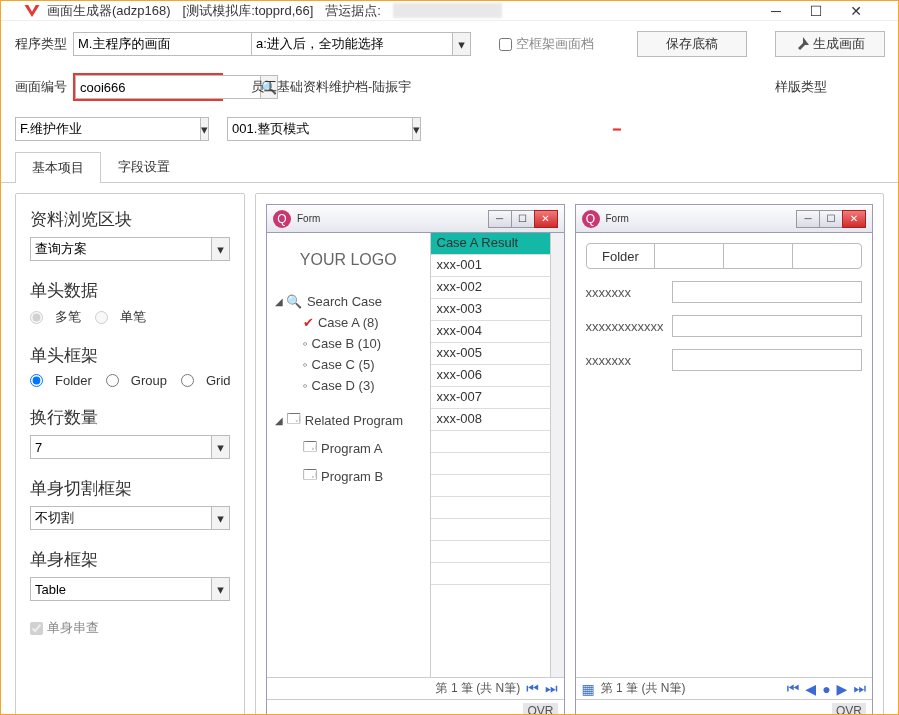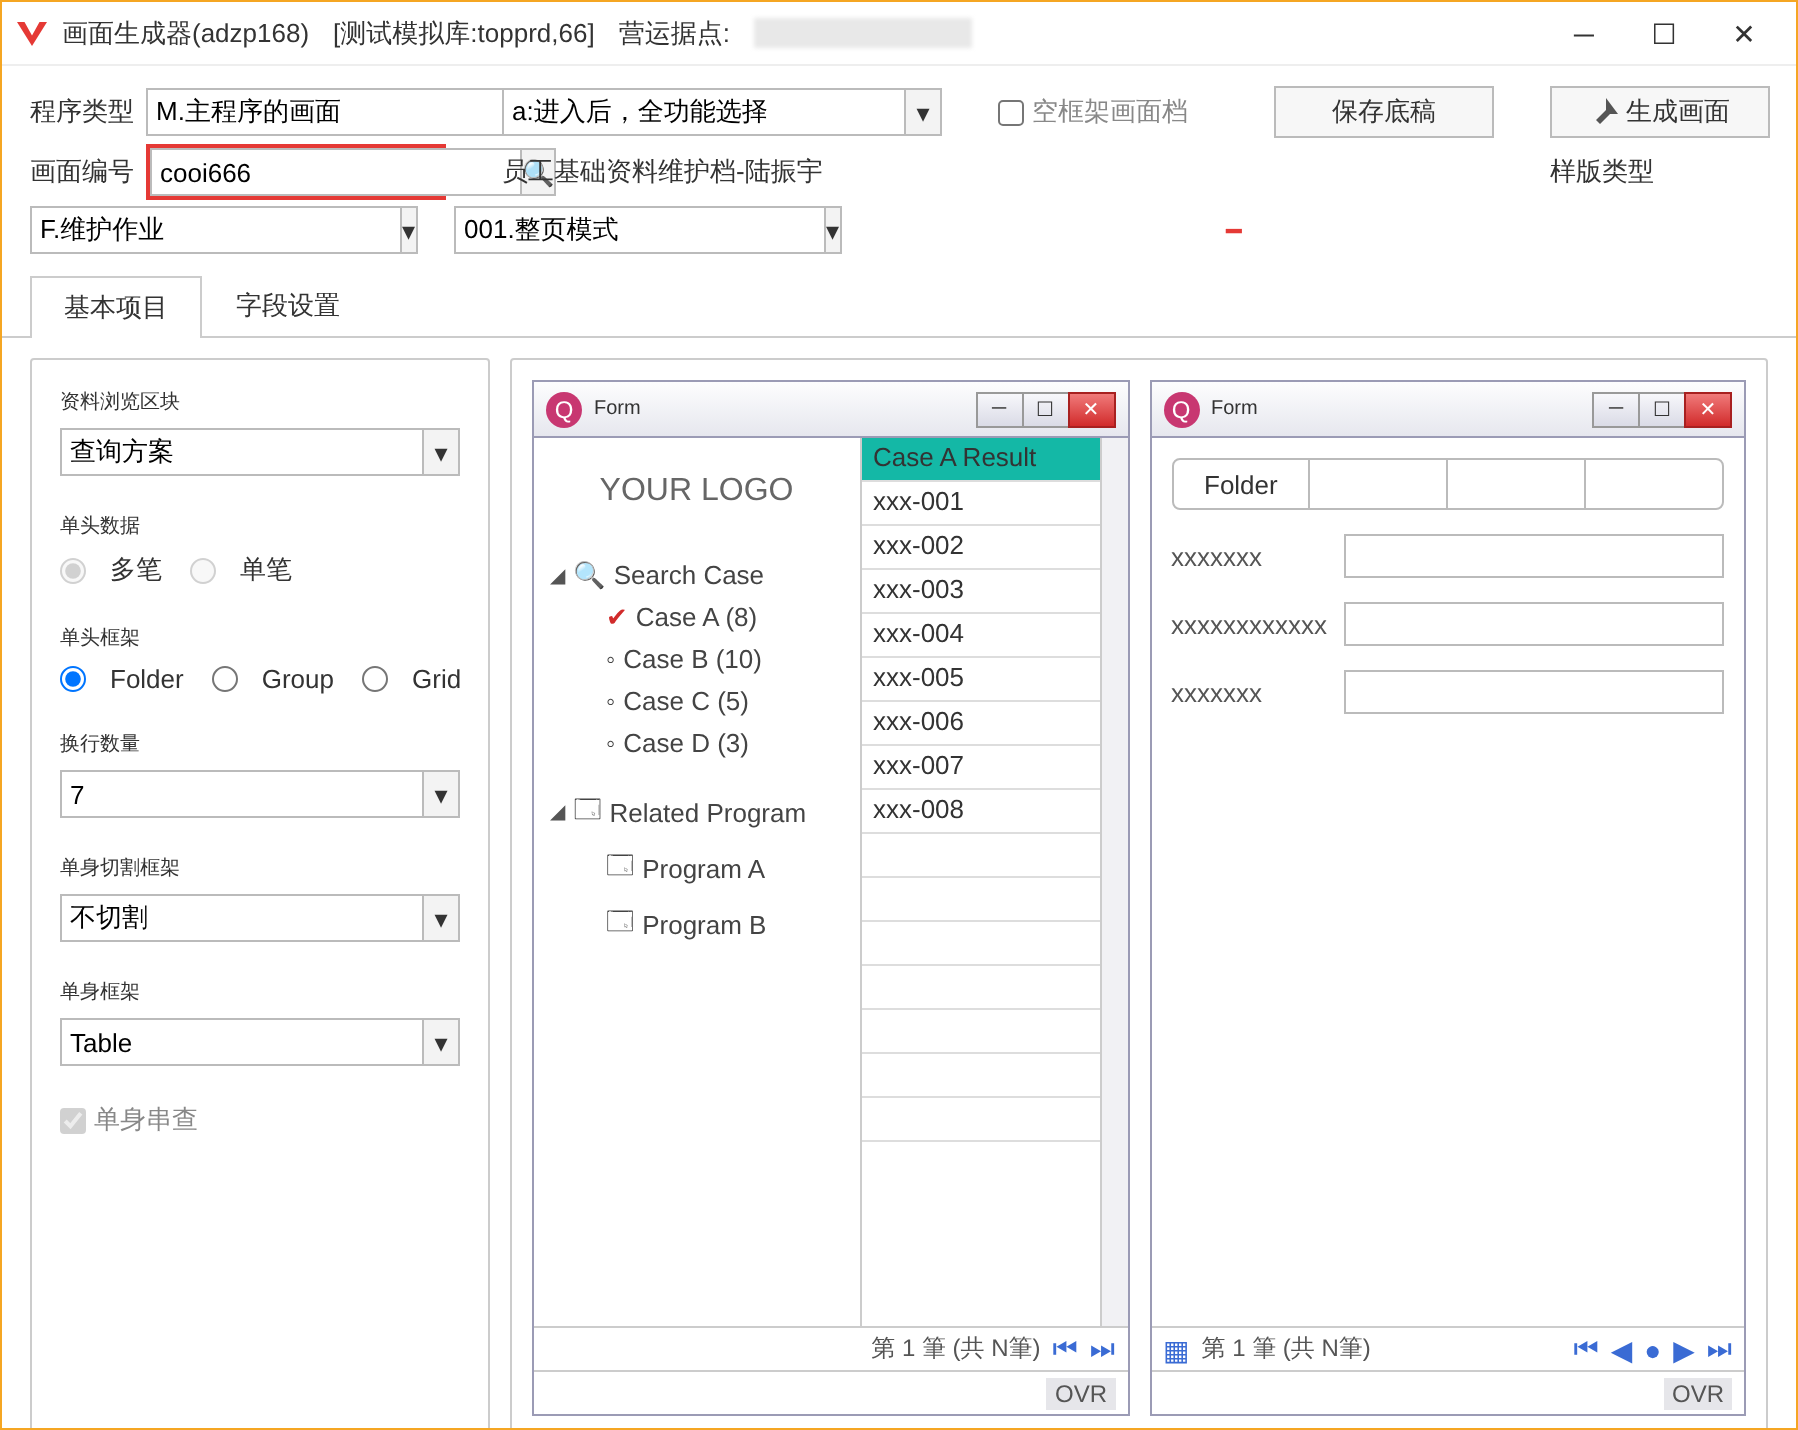--- a/index.html
+++ b/index.html
@@ -1,43 +1,43 @@
 <!DOCTYPE html>
 <html><head>
 <meta charset="utf-8">
 <style>
 * { box-sizing: border-box; margin: 0; padding: 0; font-family: "Microsoft YaHei", sans-serif; }
 body { background: #fff; font-size: 13px; color: #333; width: 899px; height: 715px; border: 1px solid #f5a623; overflow: hidden; }
-.titlebar { height: 32px; display: flex; align-items: center; padding: 0 6px; border-bottom: 1px solid #eee; }
+.titlebar { height: 20px; display: flex; align-items: center; padding: 0 22px; border-bottom: 1px solid #eee; }
 .titlebar .logo { width: 18px; height: 18px; margin-right: 6px; }
 .titlebar .title { font-size: 13px; }
 .titlebar .info { margin-left: 12px; font-size: 13px; }
 .titlebar .blur { background: #e8e8e8; filter: blur(1px); color: transparent; padding: 0 20px; }
 .titlebar .winbtns { margin-left: auto; display: flex; gap: 0; }
 .titlebar .winbtn { width: 40px; height: 28px; display: flex; align-items: center; justify-content: center; cursor: pointer; font-size: 14px; }
 
-.topform { padding: 10px 14px 6px 14px; display: grid; grid-template-columns: 54px 150px 20px 220px 20px 110px 20px 110px 20px 110px; gap: 3px 4px; align-items: center; }
+.topform { padding: 10px 14px 6px 14px; display: grid; grid-template-columns: 54px 150px 20px 220px 20px 110px 20px 110px 20px 110px; gap: 16px 4px; align-items: center; }
 .lbl { font-size: 13px; color: #333; white-space: nowrap; }
 select, input[type=text] { height: 24px; border: 1px solid #bbb; padding: 0 4px; font-size: 13px; background: #fff; }
 .combo { display: flex; }
 .combo input { flex: 1; }
 .combo .arrow { width: 18px; border: 1px solid #bbb; border-left: none; display: flex; align-items: center; justify-content: center; background: #f3f3f3; }
 .recthl { border: 2px solid #e53935 !important; }
 .btn { height: 26px; border: 1px solid #bbb; background: #f7f7f7; display: flex; align-items: center; justify-content: center; font-size: 13px; cursor: pointer; padding: 0 8px; }
 .btn svg { margin-right: 4px; }
 .chk { display: flex; align-items: center; gap: 4px; color: #888; }
 .chk input { accent-color: #999; }
 
 .tabs { display: flex; border-bottom: 1px solid #ccc; padding: 0 14px; margin-top: 4px; }
 .tab { padding: 6px 16px; border: 1px solid transparent; border-bottom: none; cursor: pointer; font-size: 13px; }
 .tab.active { border-color: #ccc; background: #fff; position: relative; top: 1px; }
 
 .main { display: flex; padding: 10px 14px; gap: 10px; height: 560px; }
 .leftpanel { width: 230px; border: 1px solid #ccc; border-radius: 2px; padding: 14px; display: flex; flex-direction: column; gap: 18px; }
-.leftpanel .group .gl { font-size: 10px; margin-bottom: 6px; }
+.leftpanel .group .gl { font-size: 17px; margin-bottom: 6px; }
 .leftpanel select, .leftpanel input[type=text] { width: 100%; }
 .radiorow { display: flex; gap: 14px; align-items: center; }
 .radiorow label { display: flex; align-items: center; gap: 12px; font-size: 13px; }
 
 .previewarea { flex: 1; border: 1px solid #ccc; border-radius: 2px; padding: 10px; display: flex; gap: 10px; }
 .pvwin { flex: 1; border: 1px solid #9b9bb5; display: flex; flex-direction: column; background: #fff; }
 .pvtb { height: 28px; background: linear-gradient(#fdfdfe,#e6e7ee); border-bottom: 1px solid #9b9bb5; display: flex; align-items: center; padding: 0 6px; }
 .pvtb .fi { width: 18px; height: 18px; background: #c83771; border-radius: 50%; display: flex; align-items: center; justify-content: center; color: #fff; font-size: 12px; margin-right: 6px; }
 .pvtb .ft { flex: 1; font-size: 10px; color: #333; }
 .pvtb .wb { display: flex; }

